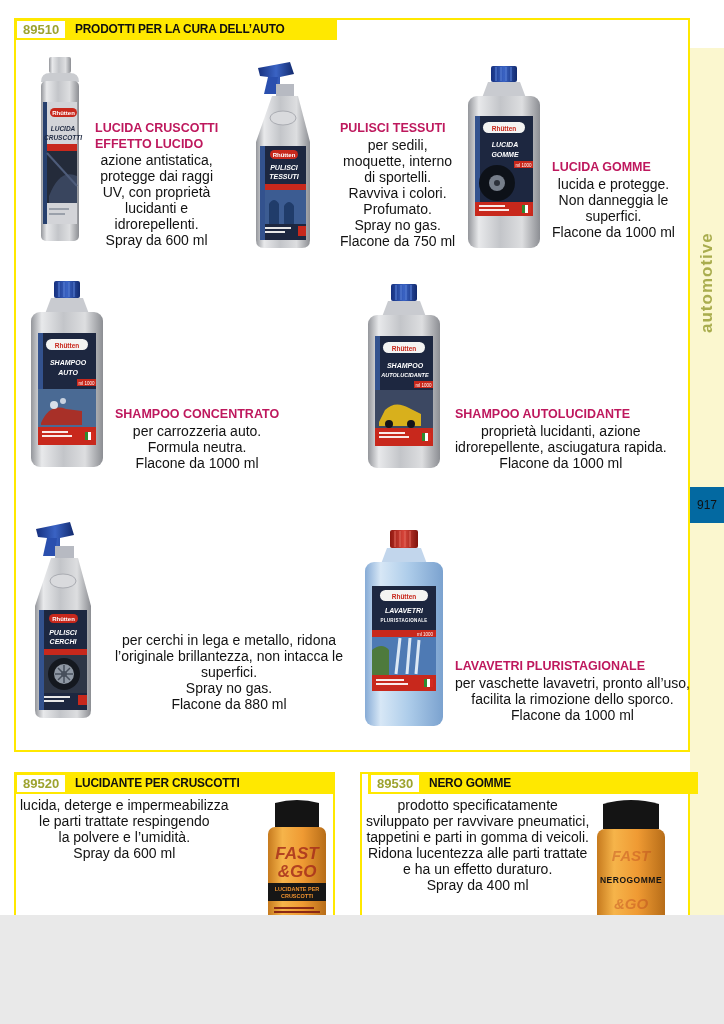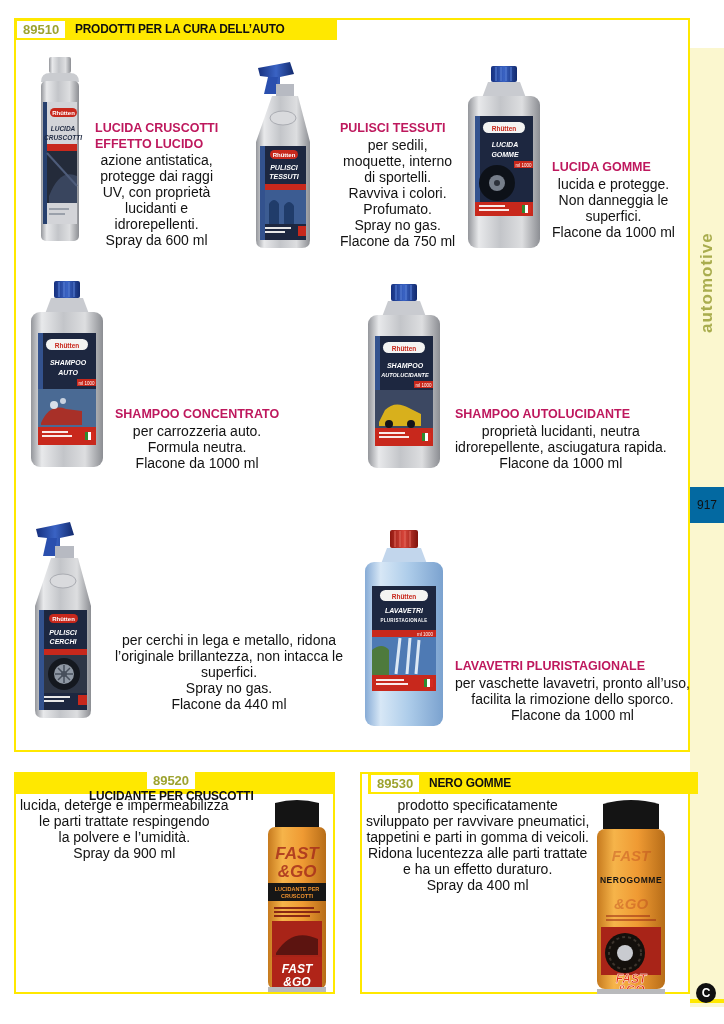--- a/index.html
+++ b/index.html
@@ -1,16 +1,16 @@
 <!DOCTYPE html>
 <html><head>
 <meta charset="utf-8">
 <style>
   html,body{margin:0;padding:0;background:#e9e9e9;}
-  .page{position:relative;width:724px;height:1024px;background:#fff;overflow:hidden;
+  .page{position:relative;width:724px;height:915px;background:#fff;overflow:hidden;
         font-family:"Liberation Sans",sans-serif;}
   .panel{position:absolute;border:2px solid #ffe800;background:#fff;box-sizing:border-box;z-index:0;}
   .bar{position:absolute;height:22px;background:#ffe800;display:flex;align-items:center;
        padding-left:3px;box-sizing:border-box;z-index:2;}
   .code{background:#fff;color:#9da32f;font-weight:700;font-size:13px;line-height:17px;
         padding:0 6px;margin-right:10px;white-space:nowrap;}
   .bar-title{font-weight:700;font-size:12.5px;color:#101010;letter-spacing:-.2px;
         transform:scaleX(.95);transform-origin:left center;white-space:nowrap;}
   .prod-text{position:absolute;z-index:1;}
   .p-title{font-weight:700;font-size:12.5px;line-height:15.5px;color:#be185d;white-space:pre;}
@@ -81,21 +81,21 @@
   </svg>
 
   <section class="panel" style="left:14px;top:18px;width:676px;height:734px;"></section>
   <section class="panel" style="left:14px;top:772px;width:321px;height:222px;"></section>
   <section class="panel" style="left:360px;top:772px;width:330px;height:222px;"></section>
 
   <header class="bar" style="left:14px;top:18px;width:323px;">
     <span class="code">89510</span>
     <span class="bar-title">PRODOTTI PER LA CURA DELL’AUTO</span>
   </header>
-  <header class="bar" style="left:14px;top:772px;width:321px;flex-direction:column;">
+  <header class="bar" style="left:14px;top:772px;width:321px;">
     <span class="code">89520</span>
     <span class="bar-title">LUCIDANTE PER CRUSCOTTI</span>
   </header>
   <header class="bar" style="left:368px;top:772px;width:330px;">
     <span class="code">89530</span>
     <span class="bar-title">NERO GOMME</span>
   </header>
 
   <aside class="side">
     <div class="side-vert">automotive</div>
@@ -260,21 +260,21 @@
     <rect x="18" y="148" width="26" height="2" fill="#fff" opacity=".9"></rect>
     <rect x="18" y="152" width="30" height="2" fill="#fff" opacity=".9"></rect>
     <g>
       <rect x="61" y="149" width="3" height="8" fill="#2e8b2e"></rect>
         <rect x="64" y="149" width="3" height="8" fill="#fff"></rect>
         <rect x="67" y="149" width="3" height="8" fill="#d42a1e"></rect>
     </g>
   </svg>
   <div class="prod-text" style="left:455px;top:407px">
     <div class="p-title">SHAMPOO AUTOLUCIDANTE</div>
-    <div class="p-desc">proprietà lucidanti, neutra
+    <div class="p-desc">proprietà lucidanti, azione
 idrorepellente, asciugatura rapida.
 Flacone da 1000 ml</div>
   </div>
 
   <svg class="prod-img" style="left:28px;top:518px" width="80" height="205" viewBox="0 0 80 205">
     <path d="M8 11 L42 4 L46 17 L32 20 L32 30 L19 30 L19 20 L10 19 Z" fill="url(#gBlueCap)"></path>
     <path d="M19 20 L15 38 L27 38 L29 20 Z" fill="#2a4fae"></path>
     <rect x="27" y="28" width="19" height="12" fill="#b7bac2"></rect>
     <path d="M23 40 L50 40 L63 88 L63 192 Q63 200 55 200 L15 200 Q7 200 7 192 L7 88 Z" fill="url(#gSilver)"></path>
     <ellipse cx="35" cy="63" rx="13" ry="7" fill="#d9dadd" stroke="#aaacb2"></ellipse>
@@ -294,21 +294,21 @@
     </g>
     <rect x="16" y="178" width="26" height="2" fill="#e8e8e8"></rect>
     <rect x="16" y="182" width="20" height="2" fill="#e8e8e8"></rect>
     <rect x="50" y="177" width="9" height="10" fill="#c8281c"></rect>
   </svg>
   <div class="prod-text" style="left:115px;top:632px">
     <div class="p-desc">per cerchi in lega e metallo, ridona
 l’originale brillantezza, non intacca le
 superfici.
 Spray no gas.
-Flacone da 440 ml</div>
+Flacone da 880 ml</div>
   </div>
 
   <svg class="prod-img" style="left:358px;top:530px" width="90" height="201" viewBox="0 0 90 201">
     <rect x="32" y="0" width="28" height="18" rx="2" fill="url(#gRedCap)"></rect>
     <path d="M37 1 V17 M42 1 V17 M47 1 V17 M52 1 V17" stroke="#e06a5e" stroke-width="1"></path>
     <path d="M29 18 L63 18 L69 34 L23 34 Z" fill="#c2d6ec"></path>
     <rect x="7" y="32" width="78" height="164" rx="9" fill="url(#gBlueBody)"></rect>
     <rect x="14" y="56" width="64" height="44" fill="#1d2740"></rect>
     <rect x="22" y="60" width="48" height="11" rx="5.5" fill="#f4f4f2"></rect>
     <text class="t-brandr" x="46" y="68.5">Rhütten</text>
@@ -334,21 +334,21 @@
     <div class="p-title">LAVAVETRI PLURISTAGIONALE</div>
     <div class="p-desc">per vaschette lavavetri, pronto all’uso,
 facilita la rimozione dello sporco.
 Flacone da 1000 ml</div>
   </div>
 
   <div class="prod-text" style="left:20px;top:797px">
     <div class="p-desc">lucida, deterge e impermeabilizza
 le parti trattate respingendo
 la polvere e l’umidità.
-Spray da 900 ml</div>
+Spray da 600 ml</div>
   </div>
   <svg class="prod-img" style="left:262px;top:799px" width="70" height="198" viewBox="0 0 70 198">
     <path d="M13 4 Q35 -2 57 4 L57 28 L13 28 Z" fill="#141414"></path>
     <rect x="6" y="28" width="58" height="162" rx="7" fill="url(#gOrange)"></rect>
     <text class="t-ghost" x="35" y="60">FAST</text>
     <text class="t-ghost" x="35" y="78">&amp;GO</text>
     <rect x="6" y="84" width="58" height="18" fill="#161616"></rect>
     <text class="t-band" x="35" y="91.5">LUCIDANTE PER</text>
     <text class="t-band" x="35" y="99">CRUSCOTTI</text>
     <rect x="12" y="108" width="40" height="2" fill="#8a2814"></rect>

